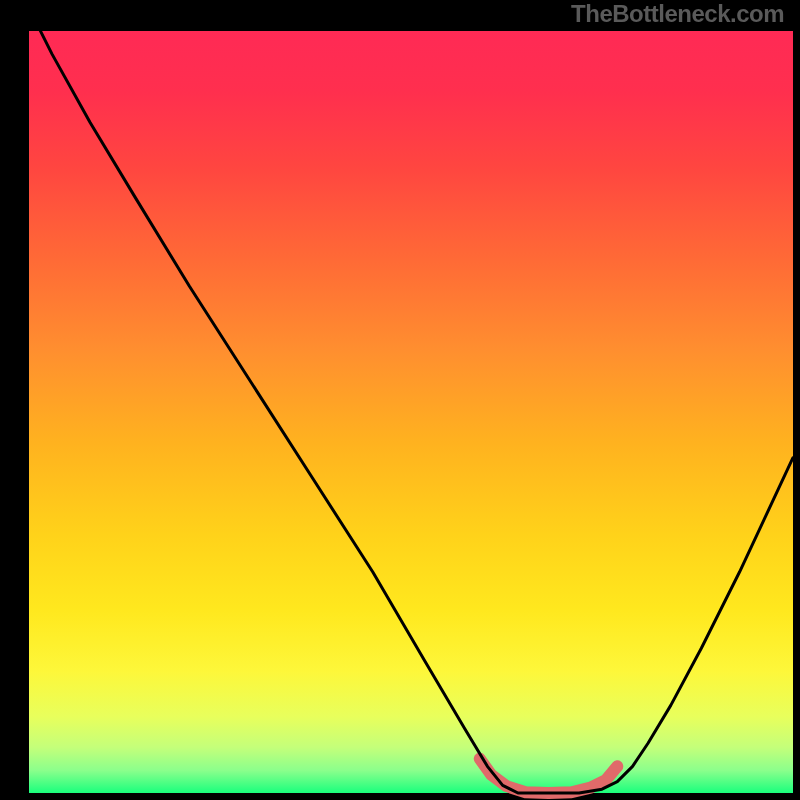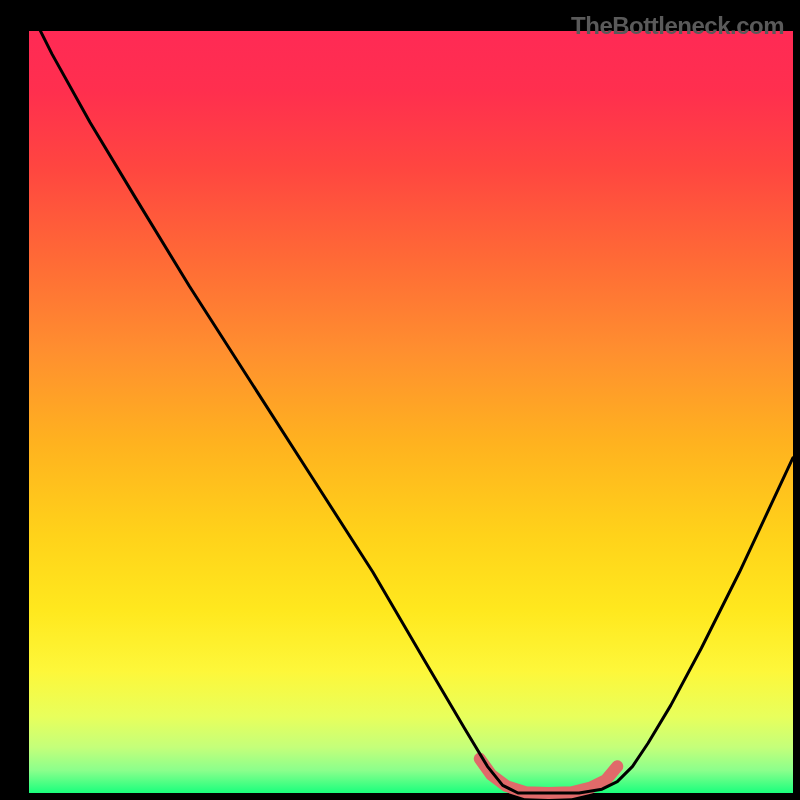--- a/index.html
+++ b/index.html
@@ -12,21 +12,21 @@
     font-family: Arial, Helvetica, sans-serif;
   }
   .chart-container {
     position: relative;
     width: 800px;
     height: 800px;
     background: #000;
   }
   .watermark {
     position: absolute;
-    top: 12px;
+    top: 0;
     right: 16px;
     color: #5a5a5a;
     font-size: 24px;
     font-weight: bold;
     letter-spacing: -0.5px;
     z-index: 10;
   }
   svg {
     position: absolute;
     top: 0;

